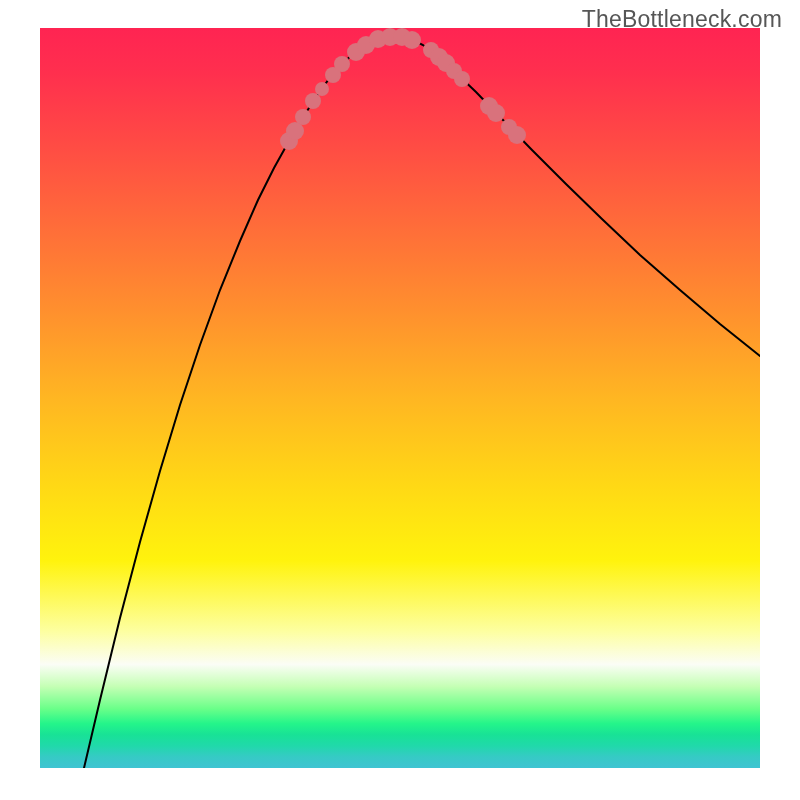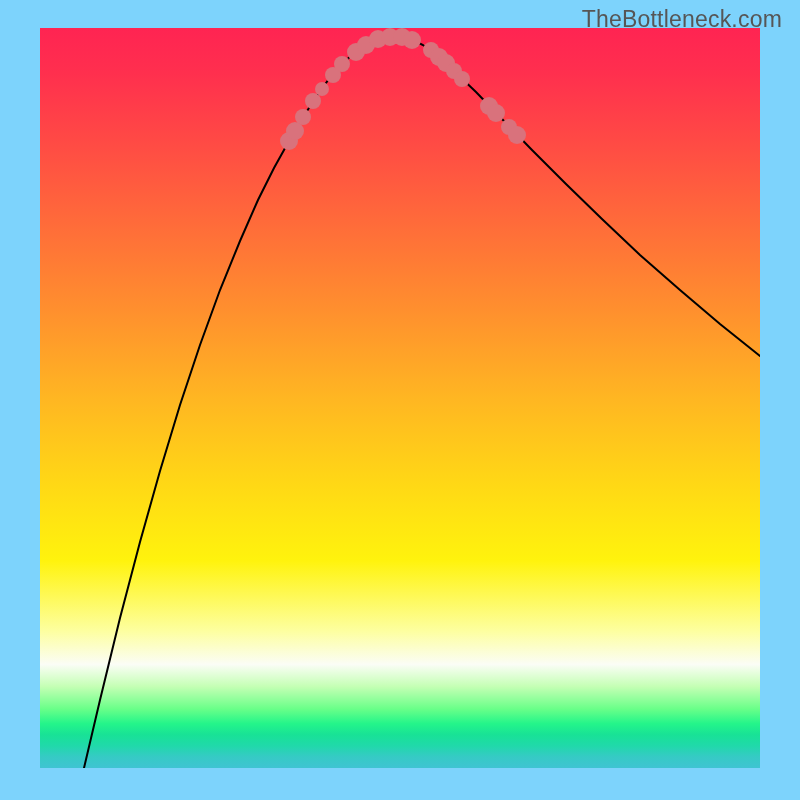--- a/index.html
+++ b/index.html
@@ -1,20 +1,20 @@
 <!DOCTYPE html>
 <html><head>
 <meta charset="utf-8">
 <style>
   * { margin: 0; padding: 0; box-sizing: border-box; }
   html, body { width: 800px; height: 800px; overflow: hidden; background: #000; }
   .frame {
     position: absolute;
     left: 0; top: 0; width: 800px; height: 800px;
-    background: #7dd3fc;
+    background: #ffffff;
   }
   .watermark {
     position: absolute;
     top: 6px;
     right: 18px;
     font-family: Arial, Helvetica, sans-serif;
     font-size: 23px;
     color: #565656;
     letter-spacing: 0.2px;
     font-weight: 500;

